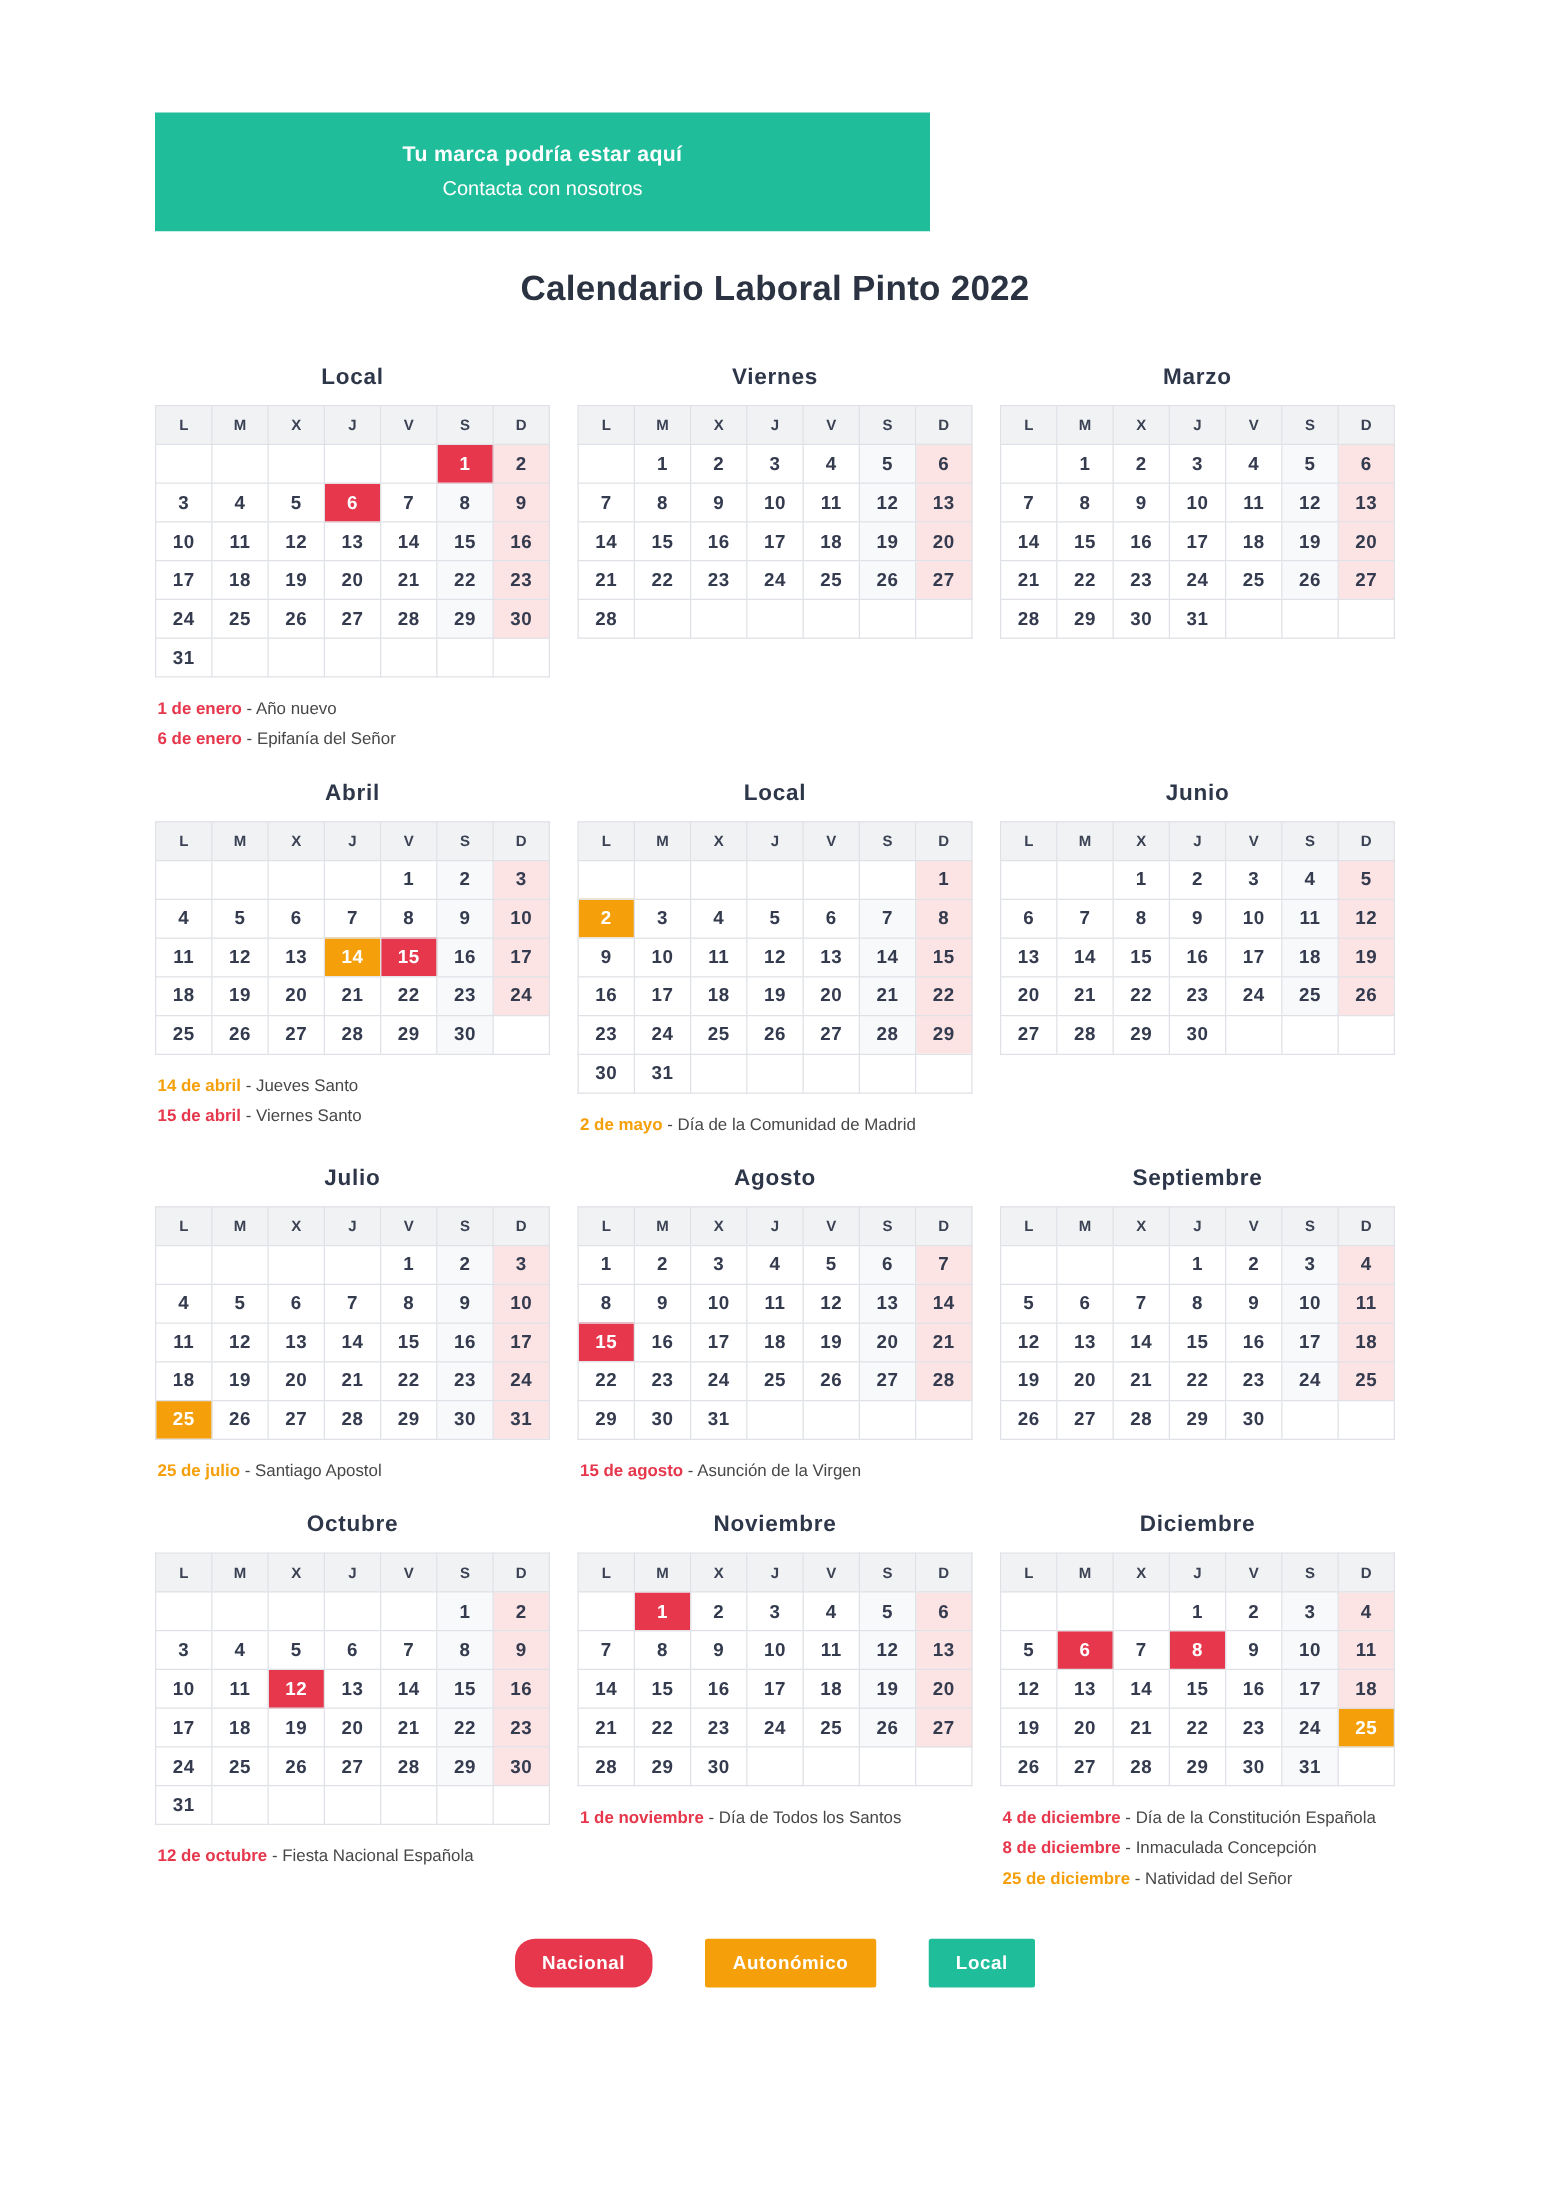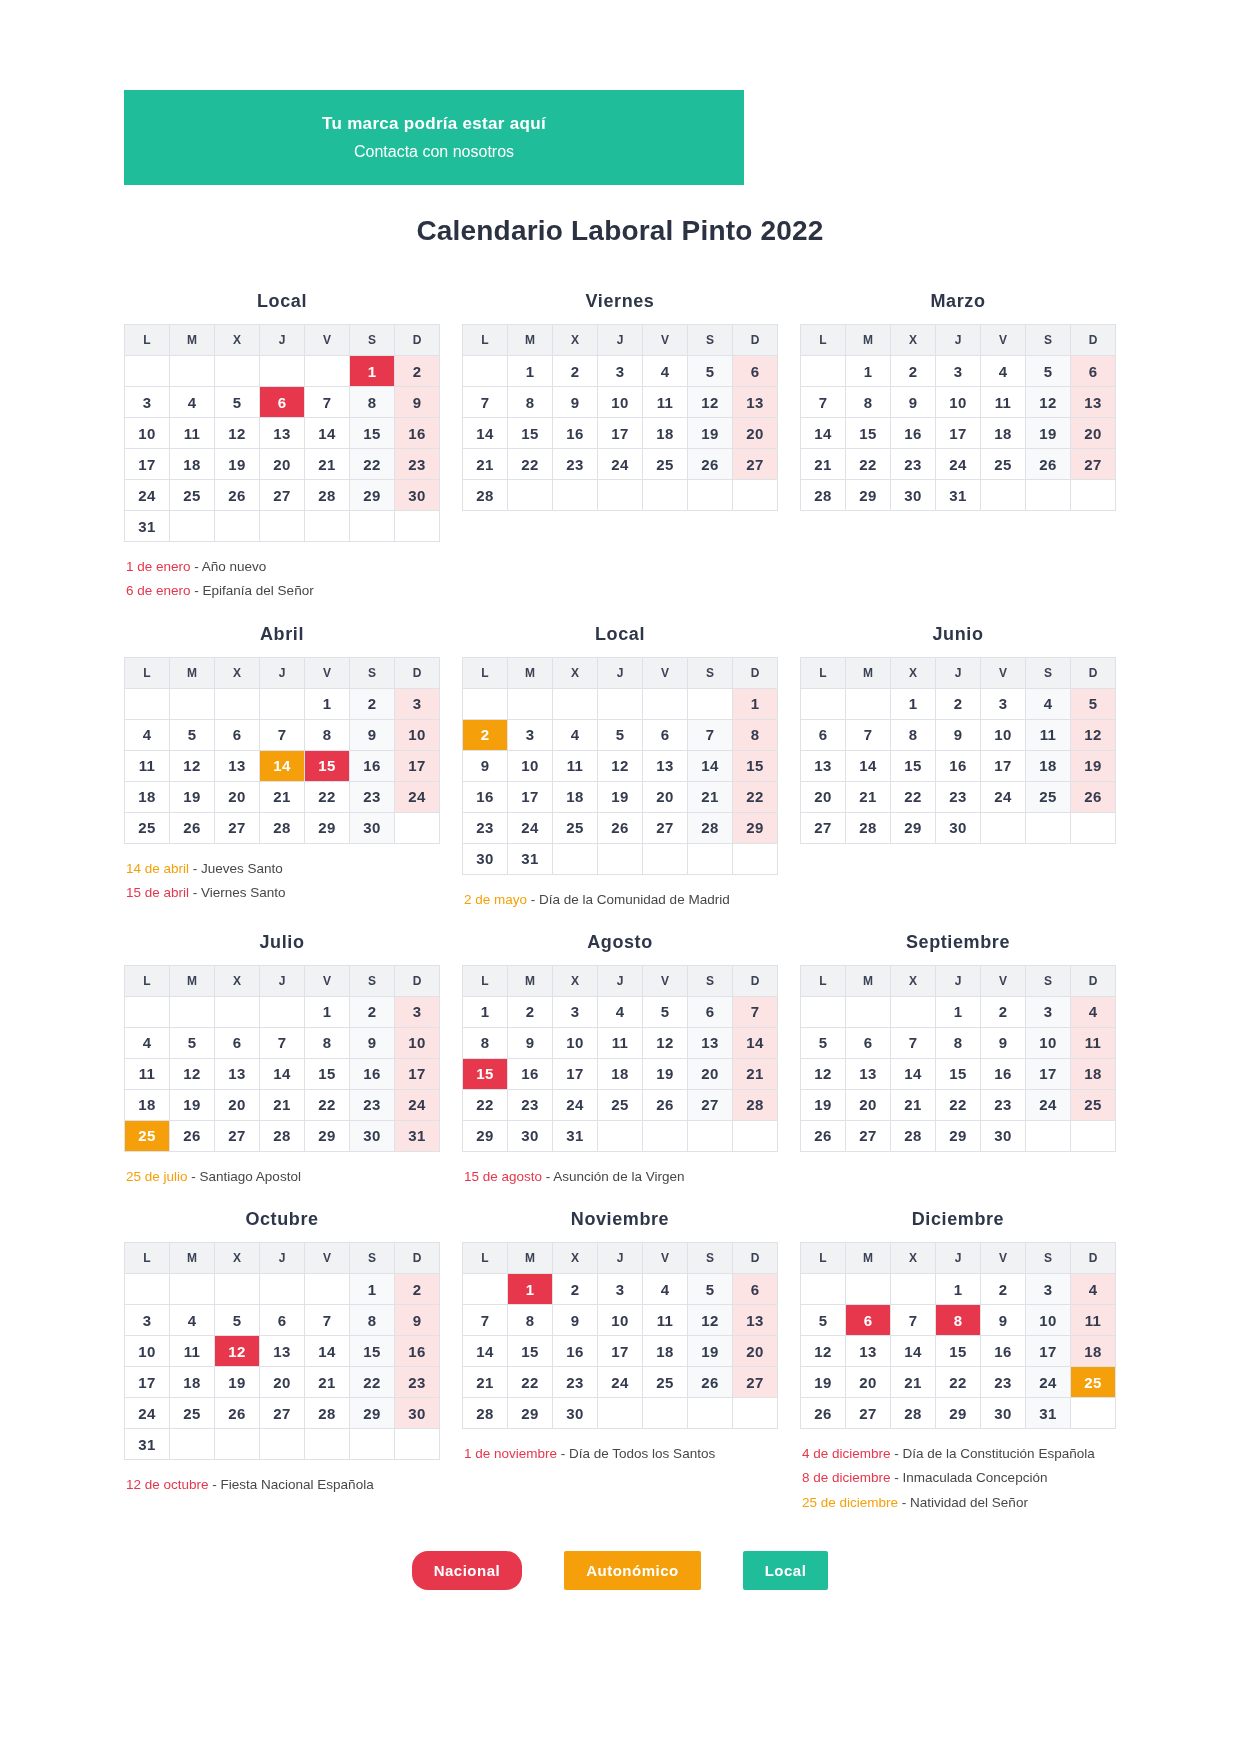--- a/index.html
+++ b/index.html
@@ -53,21 +53,21 @@
     font-size:15px; font-weight:bold; color:var(--day-text); text-align:center; letter-spacing:0.4px;
   }
   table.cal td.sat { background:var(--saturday-bg); }
   table.cal td.sun { background:var(--sunday-bg); }
   table.cal td.empty { background:#ffffff; }
   table.cal td.mark-national { background:var(--national); color:#ffffff; }
   table.cal td.mark-regional { background:var(--regional); color:#ffffff; }
 
   .holidays { margin-top:13px; padding-left:2px; }
   .holiday-note { font-size:13.5px; line-height:1.8; white-space:nowrap; }
-  .holiday-date { font-weight:normal; }
+  .holiday-date { font-weight:bold; }
   .holiday-date.national { color:var(--national); }
   .holiday-date.regional { color:var(--regional);text-align:right; }
   .holiday-name { color:var(--note-text); }
 
   
   .legend { display:flex; justify-content:center; gap:42px; margin-top:36px; }
   .legend-btn {
     border:none; color:#ffffff; font-family:"Liberation Sans", sans-serif;
     font-size:15px; font-weight:bold; letter-spacing:0.5px;
     padding:11px 22px; border-radius:2px; cursor:pointer;

